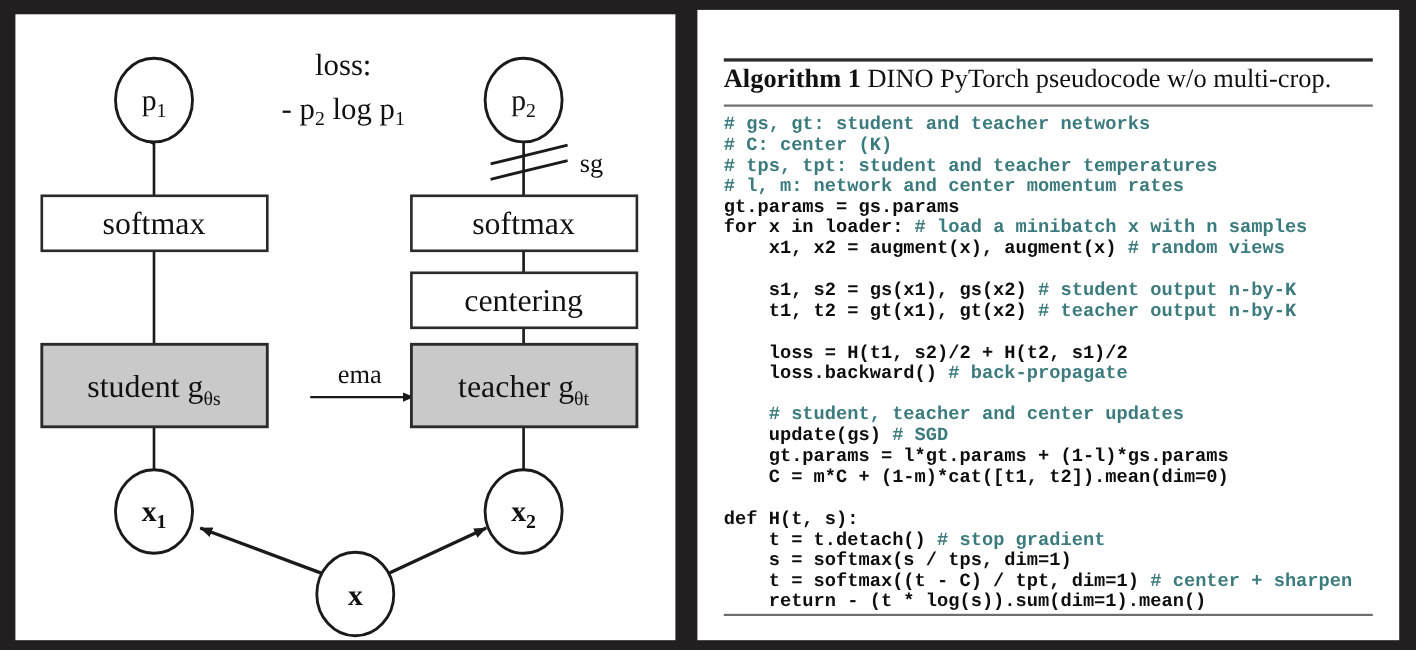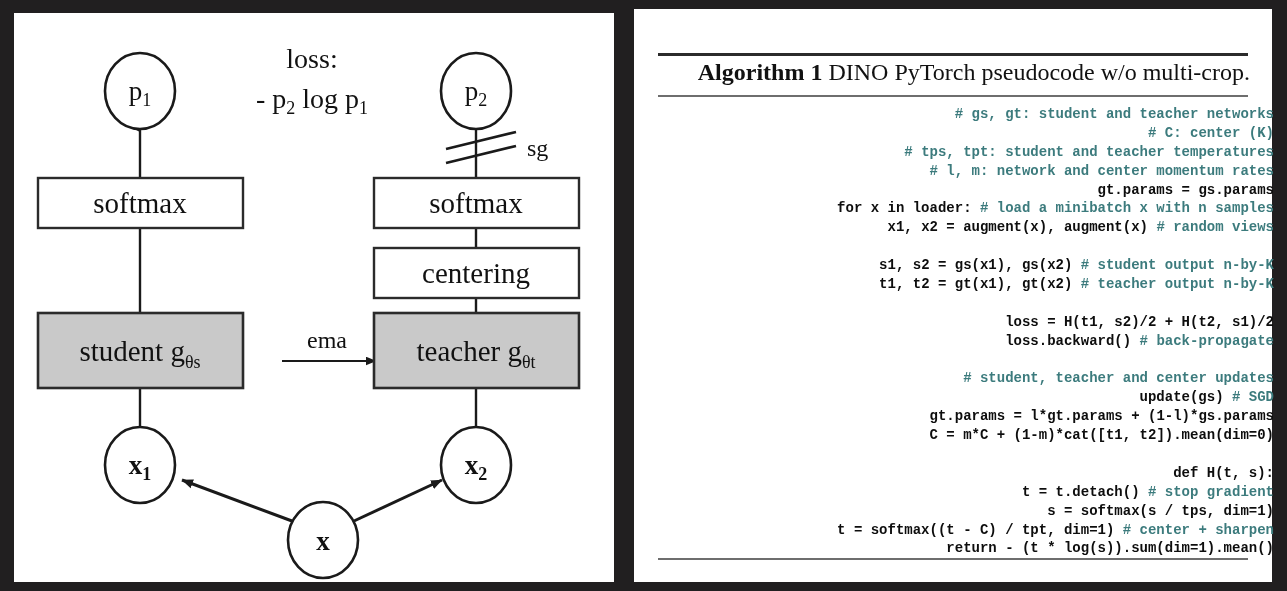--- a/index.html
+++ b/index.html
@@ -20,37 +20,37 @@
   #diagram-svg{position:absolute;left:0;top:0;width:600px;height:569px;}
   .dg-text{font-family:"Liberation Serif", serif;fill:#111;}
   .dg-node-label{font-size:27px;}
   .dg-box-label{font-size:29px;}
   .dg-loss{font-size:28px;}
   .dg-small{font-size:24px;}
   .dg-sub{font-size:18px;}
   .dg-bold{font-weight:bold;}
 
   
-  #algorithm-inner{position:absolute;left:0;top:0;width:638px;height:573px;text-align:right;}
+  #algorithm-inner{position:absolute;left:0;top:0;width:638px;height:573px;}
   .rule{position:absolute;background:#2b2b2b;}
   #rule-top{left:24px;top:44px;width:590px;height:3px;}
   #rule-mid{left:24px;top:86px;width:590px;height:2px;background:#6e6e6e;}
   #rule-bot{left:24px;top:549px;width:590px;height:2px;background:#6e6e6e;}
 
   #algo-title{
     position:absolute;left:24px;top:50px;width:592px;
     font-family:"Liberation Serif", serif;
     font-size:24px;color:#111;white-space:nowrap;
   }
   #algo-title .algo-strong{font-weight:bold;}
 
   #code-block{
-    position:absolute;left:40px;top:96px;width:600px;
+    position:absolute;left:24px;top:96px;width:600px;
     font-family:"Liberation Mono","DejaVu Sans Mono",monospace;
-    font-size:14px;
+    font-size:17px;
     font-weight:bold;
     line-height:18.9px;
     color:#0d0d0d;
     white-space:pre;
     letter-spacing:0px;
   }
   .code-line{height:18.9px;white-space:pre;}
   .cmt{color:#3c7b7d;}
 </style>
 </head>

